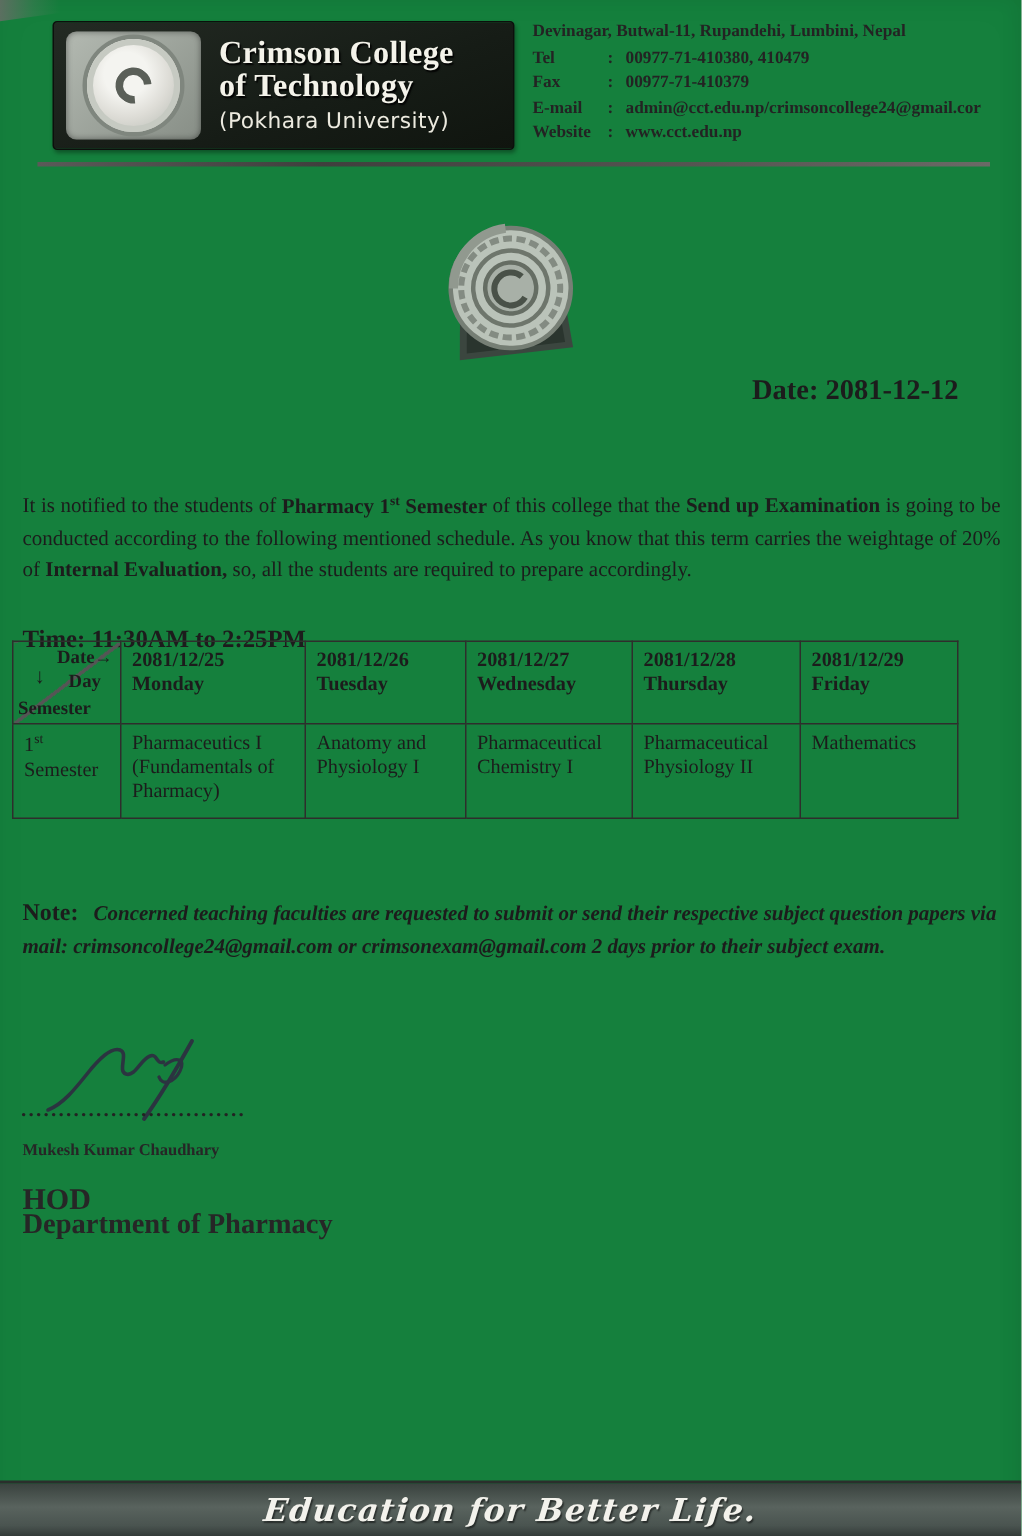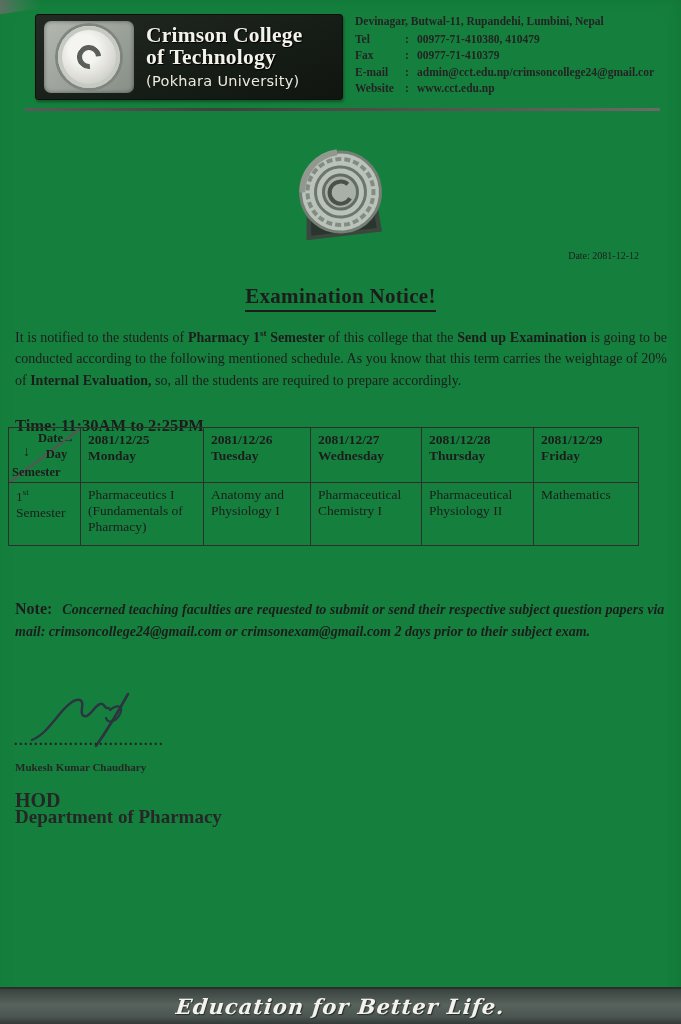--- a/index.html
+++ b/index.html
@@ -60,21 +60,21 @@
   .contact .crow { display:flex; }
   .contact .clabel { width:50px; flex:0 0 auto; }
   .contact .csep { width:12px; flex:0 0 auto; }
   .divider {
     position:absolute; left:25px; top:108px; width:635px; height:2.5px;
     background:linear-gradient(90deg,#5a5a58, #3f3f3d 30%, #565652 70%, #6a6a66);
   }
   
   .stamp { position:absolute; left:293px; top:147px; width:96px; height:102px; transform:rotate(-5deg); opacity:0.92; }
   
-  .date-line { position:absolute; top:250px; right:42px; font-size:10px; font-weight:normal; }
+  .date-line { position:absolute; top:250px; right:42px; font-size:19px; font-weight:bold; }
   .title-wrap { position:absolute; top:284px; left:0; width:100%; text-align:center; }
   .title-wrap .title {
     display:inline-block; font-size:21px; font-weight:bold;
     border-bottom:2.5px solid #1c1c1c; padding-bottom:1px; letter-spacing:0.3px;
   }
   
   .notice {
     position:absolute; left:15px; top:327px; width:652px;
     font-size:14px; line-height:1.52; text-align:justify;
   }
@@ -178,23 +178,20 @@
       <circle cx="48" cy="45" r="33" fill="none" stroke="#8d8d88" stroke-width="4" stroke-dasharray="6 3"></circle>
       <circle cx="48" cy="45" r="25" fill="none" stroke="#767671" stroke-width="3"></circle>
       <circle cx="48" cy="45" r="17" fill="#b5b5b0" stroke="#6c6c67" stroke-width="3"></circle>
       <path d="M56,38 A11,11 0 1 0 57,52" fill="none" stroke="#4e4e49" stroke-width="4"></path>
       <path d="M10,42 A40,40 0 0 1 48,5" fill="none" stroke="#9c9c97" stroke-width="6"></path>
     </svg>
   </div>
 
   <div class="date-line">Date: 2081-12-12</div>
 
-  <div class="title-wrap">
-    <span class="title">Examination Notice!</span>
-  </div>
 
   <p class="notice"><span>It is notified to the students of </span><b><span>Pharmacy 1</span><sup>st</sup><span> Semester</span></b><span> of this college that the </span><b>Send up Examination</b><span> is going to be conducted according to the following mentioned schedule. As you know that this term carries the weightage of 20% of </span><b>Internal Evaluation,</b><span> so, all the students are required to prepare accordingly.</span></p>
 
   <div class="time-label">Time: 11:30AM to 2:25PM</div>
 
   <table class="sched">
     <colgroup>
       <col style="width:72px">
         <col style="width:123px">
         <col style="width:107px">

